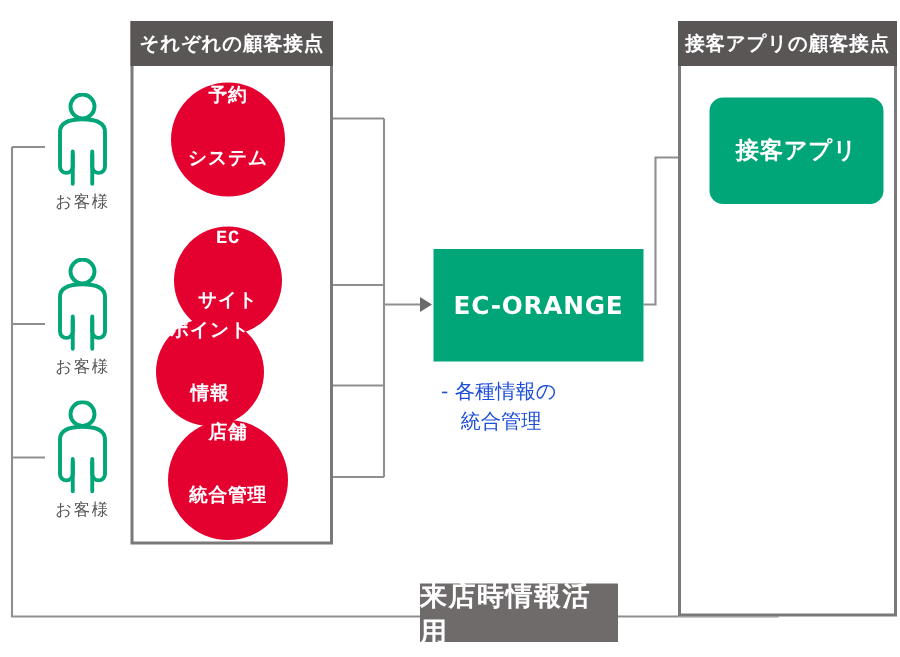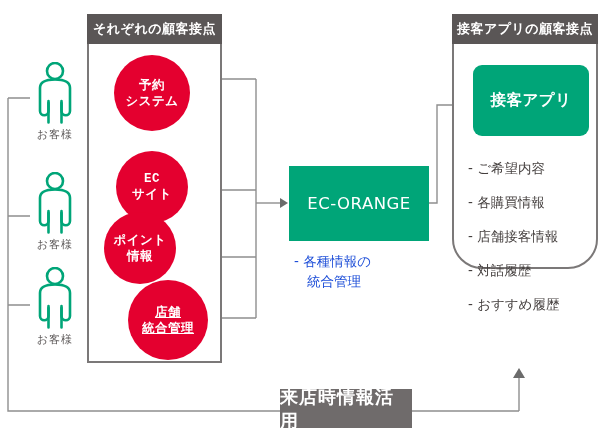--- a/index.html
+++ b/index.html
@@ -6,40 +6,40 @@
   .canvas{
     position:relative;width:600px;height:438px;background:#ffffff;overflow:hidden;
     font-family:"DejaVu Sans","Liberation Sans",sans-serif;
   }
   .wires{position:absolute;left:0;top:0;width:600px;height:438px;}
   .wires path{stroke:#8f8f8f;stroke-width:1.4;fill:none;}
   .wires polygon{fill:#6b6b6b;stroke:none;}
 
   .panel{position:absolute;border:2px solid #7b7878;background:#ffffff;box-sizing:border-box;}
   .panel-left{left:87px;top:14px;width:135px;height:349px;}
-  .panel-right{left:452px;top:14px;width:146px;height:255px;border-radius:30px;}
+  .panel-right{left:452px;top:14px;width:146px;height:397px;}
   .panel-header{
     position:absolute;left:-2px;top:-2px;right:-2px;height:30px;background:#5a5656;
     color:#ffffff;font-size:13px;font-weight:bold;display:flex;align-items:center;justify-content:center;
     letter-spacing:0.5px;
   }
 
   .circle{
     position:absolute;border-radius:50%;background:#e4002f;color:#ffffff;
-    display:flex;flex-direction:column;align-items:center;justify-content:center;
-    font-size:12.5px;font-weight:bold;line-height:1.3;text-align:center;letter-spacing:0.5px;
+    display:flex;flex-direction:column;align-items:center;justify-content:flex-start;
+    font-size:12.5px;font-weight:bold;line-height:1.3;text-align:center;letter-spacing:0.5px;gap:26px;
   }
   .c1{left:114px;top:55px;width:76px;height:76px;}
   .c2{left:116px;top:151px;width:72px;height:72px;font-family:Liberation Mono, monospace;}
   .c3{left:104px;top:212px;width:72px;height:72px;}
-  .c4{left:128px;top:280px;width:80px;height:80px;text-decoration:underline;}
+  .c4{left:112px;top:280px;width:80px;height:80px;}
 
   .ecorange{
     position:absolute;left:289px;top:166px;width:140px;height:75px;background:#00a578;
-    color:#ffffff;font-size:16.5px;font-weight:normal;letter-spacing:0.5px;
+    color:#ffffff;font-size:16.5px;font-weight:bold;letter-spacing:0.5px;
     display:flex;align-items:center;justify-content:center;
   }
   .center-bullets{position:absolute;left:294px;top:251px;color:#1d4ed8;font-size:13.5px;line-height:20px;}
   .center-bullet{margin-bottom:13px;}
   .center-bullet .line2{padding-left:13px;}
 
   .app-box{
     position:absolute;left:473px;top:65px;width:116px;height:71px;background:#00a578;border-radius:9px;
     color:#ffffff;font-size:15.5px;font-weight:bold;display:flex;align-items:center;justify-content:center;
     letter-spacing:0.5px;
@@ -123,23 +123,16 @@
     <div class="center-bullet">
       <div>- 各種情報の</div>
       <div class="line2">統合管理</div>
     </div>
   </div>
 
   <div class="panel panel-right">
     <div class="panel-header">接客アプリの顧客接点</div>
   </div>
   <div class="app-box">接客アプリ</div>
-  <div class="app-list">
-    <div class="item">- ご希望内容</div>
-    <div class="item">- 各購買情報</div>
-    <div class="item">- 店舗接客情報</div>
-    <div class="item">- 対話履歴</div>
-    <div class="item">- おすすめ履歴</div>
-  </div>
 
   <div class="bottom-box">来店時情報活用</div>
 
 </div>
 
 </body></html>

